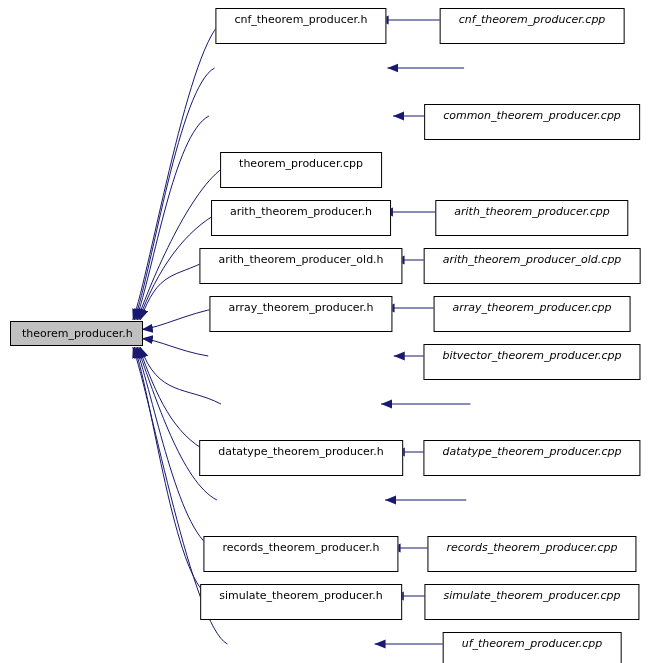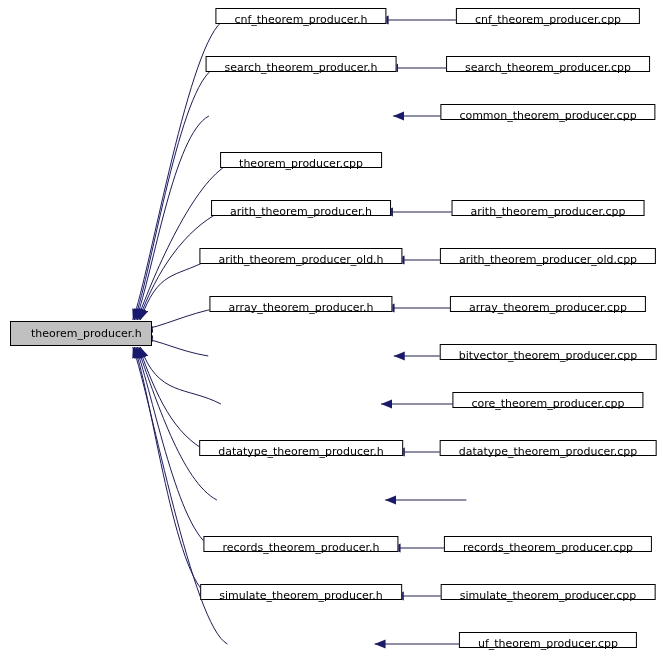--- a/index.html
+++ b/index.html
@@ -12,37 +12,37 @@
     overflow: hidden;
   }
   #edges {
     position: absolute;
     left: 0; top: 0;
     width: 671px; height: 663px;
   }
   .node {
     position: absolute;
     box-sizing: border-box;
-    height: 16px;
+    height: 36px;
     line-height: 16px;
     padding: 3px 18px;
     border: 1px solid var(--border, #000000);
     background: var(--fill, #ffffff);
     color: var(--text, #000000);
     font-size: 11px;
     white-space: nowrap;
     text-align: center;
     cursor: pointer;
   }
   .mid   { left: 301px; transform: translateX(-50%); }
-  .right { left: 548px; transform: translateX(-50%); }
+  .right { left: 532px; transform: translateX(-50%); font-style: italic; }
   .main {
     left: 10px; top: 321px;
     height: 25px;
-    padding: 4px 9px 3px 20px;
+    padding: 4px 9px 3px 11px;
     background: var(--mainfill, #c0c0c0);
     cursor: default;
   }
 </style>
 </head>
 <body>
 
 <div id="stage">
   <svg id="edges" width="671" height="663" xmlns="http://www.w3.org/2000/svg">
       <defs>
@@ -77,39 +77,36 @@
       <path d="M 209.171875 596 C 174.171875 578 152.296875 397 134.296875 347" fill="none" stroke="#191970" stroke-width="1" marker-end="url(#ah)"></path>
       <path d="M 476.90625 644 L 374.5703125 644" fill="none" stroke="#191970" stroke-width="1" marker-end="url(#ah)"></path>
       <path d="M 227.4296875 644 C 192.4296875 626 150.796875 397 132.796875 347" fill="none" stroke="#191970" stroke-width="1" marker-end="url(#ah)"></path>
     </svg>
 
   <div class="node main" id="main-node">theorem_producer.h</div>
 
   <div class="node mid" id="mid-0" style="top:8px">cnf_theorem_producer.h</div>
   <div class="node right" id="src-0" style="top:8px">cnf_theorem_producer.cpp</div>
 
-  <div class="node mid" id="mid-1" style="top:56px">search_theorem_producer.h</div>
-  <div class="node right" id="src-1" style="top:56px">search_theorem_producer.cpp</div>
 
   <div class="node right" id="src-2" style="top:104px">common_theorem_producer.cpp</div>
 
   <div class="node mid" id="mid-4" style="top:200px">arith_theorem_producer.h</div>
 
   <div class="node mid" id="mid-3" style="top:152px">theorem_producer.cpp</div>
   <div class="node right" id="src-4" style="top:200px">arith_theorem_producer.cpp</div>
 
   <div class="node mid" id="mid-5" style="top:248px">arith_theorem_producer_old.h</div>
   <div class="node right" id="src-5" style="top:248px">arith_theorem_producer_old.cpp</div>
 
   <div class="node mid" id="mid-6" style="top:296px">array_theorem_producer.h</div>
   <div class="node right" id="src-6" style="top:296px">array_theorem_producer.cpp</div>
 
   <div class="node right" id="src-7" style="top:344px">bitvector_theorem_producer.cpp</div>
 
-  <div class="node right" id="src-8" style="top:392px">core_theorem_producer.cpp</div>
 
   <div class="node mid" id="mid-9" style="top:440px">datatype_theorem_producer.h</div>
   <div class="node right" id="src-9" style="top:440px">datatype_theorem_producer.cpp</div>
 
 
   <div class="node mid" id="mid-11" style="top:536px">records_theorem_producer.h</div>
   <div class="node right" id="src-11" style="top:536px">records_theorem_producer.cpp</div>
 
   <div class="node mid" id="mid-12" style="top:584px">simulate_theorem_producer.h</div>
   <div class="node right" id="src-12" style="top:584px">simulate_theorem_producer.cpp</div>

